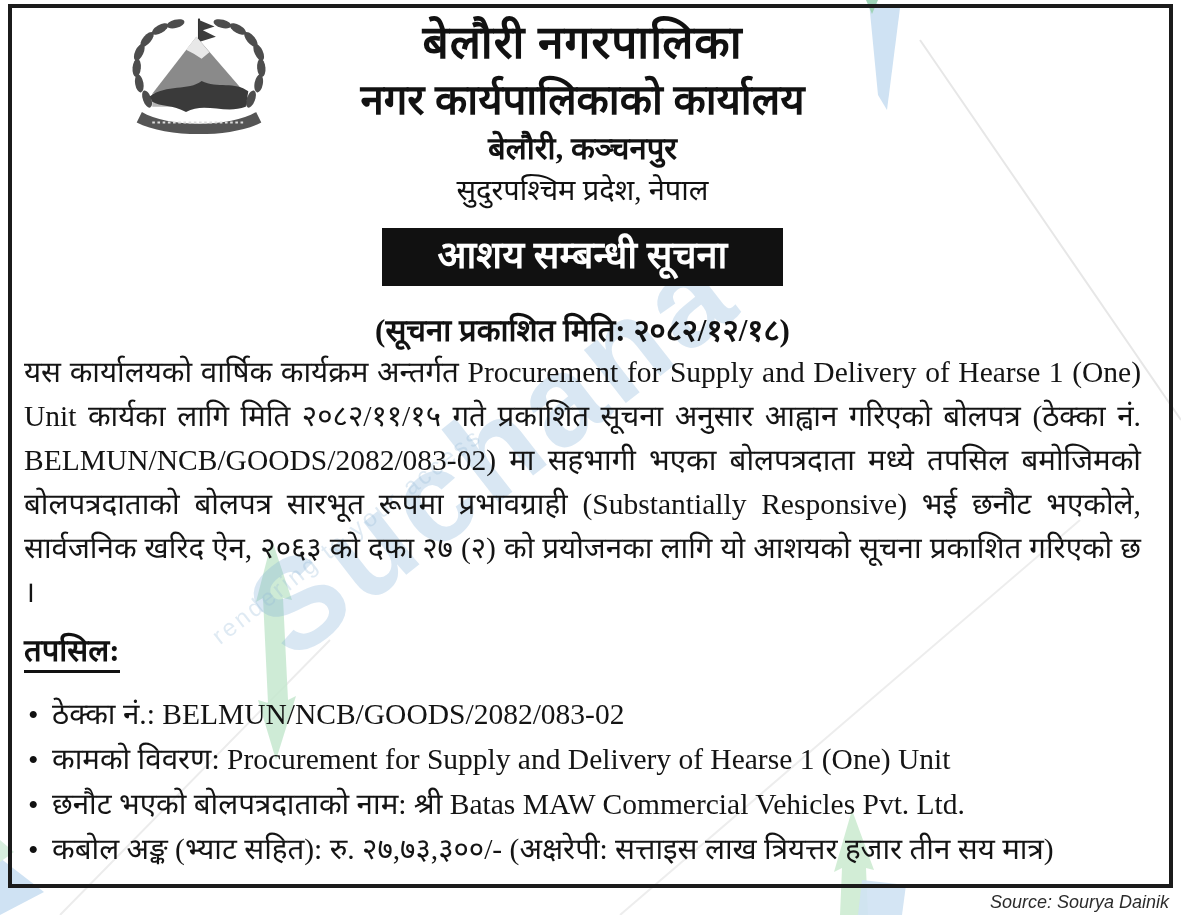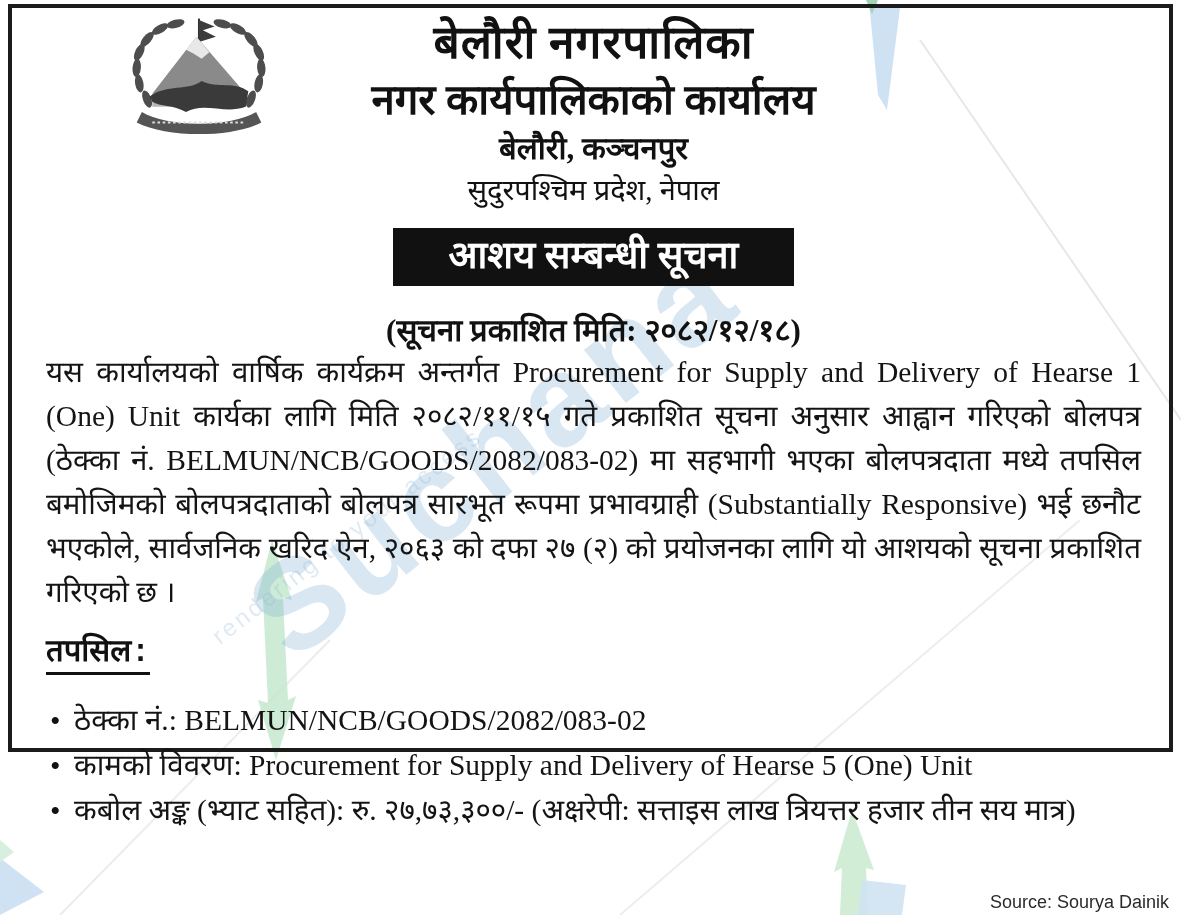--- a/index.html
+++ b/index.html
@@ -40,25 +40,25 @@
     letter-spacing: 3px;
     color: rgba(150, 185, 215, 0.30);
     white-space: nowrap;
     z-index: 1;
   }
 
   
   .notice-box {
     position: absolute;
     left: 8px; top: 4px;
-    width: 1165px; height: 748px;
+    width: 1165px; height: 884px;
     border: 4px solid #1b1b1b;
     background: transparent;
     z-index: 2;
-    padding: 6px 28px 0 34px;
+    padding: 6px 28px 0 12px;
   }
 
   .emblem {
     position: absolute;
     left: 108px; top: 8px;
     width: 158px; height: 122px;
   }
 
   .header { text-align: center; color: #111; }
   .org-name {
@@ -95,44 +95,44 @@
     line-height: 44px;
     color: #141414;
     text-align: justify;
   }
 
   .details-heading {
     margin-top: 14px;
     font-size: 31px;
     font-weight: 700;
     color: #111;
-    font-family: Liberation Mono, monospace;
   }
   .details-heading span { border-bottom: 3px solid #111; padding-bottom: 2px; }
 
-  .details-list { list-style: none; margin-top: 28px; }
+  .details-list { list-style: none; margin-top: 22px; }
   .details-list li {
     position: relative;
     font-size: 29.5px;
     line-height: 45px;
     color: #141414;
     padding-left: 28px;
   }
   .details-list li::before {
     content: "\2022";
     position: absolute;
     left: 4px;
     font-size: 30px;
     color: #111;
   }
 
   .source-line {
     position: absolute;
     right: 12px; bottom: 2px;
     font-size: 18px;
+    font-style: italic;
     color: #2b2b2b;
     font-family: "Liberation Sans", sans-serif;
     z-index: 3;
   }
 </style>
 </head>
 <body>
 
 <div class="page">
 
@@ -212,20 +212,21 @@
     <div class="pub-date">(सूचना प्रकाशित मिति: २०८२/१२/१८)</div>
 
     <div class="body-para">यस कार्यालयको वार्षिक कार्यक्रम अन्तर्गत Procurement for Supply and Delivery of Hearse 1 (One) Unit कार्यका लागि मिति २०८२/११/१५ गते प्रकाशित सूचना अनुसार आह्वान गरिएको बोलपत्र (ठेक्का नं. BELMUN/NCB/GOODS/2082/083-02) मा सहभागी भएका बोलपत्रदाता मध्ये तपसिल बमोजिमको बोलपत्रदाताको बोलपत्र सारभूत रूपमा प्रभावग्राही (Substantially Responsive) भई छनौट भएकोले, सार्वजनिक खरिद ऐन, २०६३ को दफा २७ (२) को प्रयोजनका लागि यो आशयको सूचना प्रकाशित गरिएको छ ।</div>
 
     <div class="details-heading">
       <span>तपसिल:</span>
     </div>
 
     <ul class="details-list">
       <li>ठेक्का नं.: BELMUN/NCB/GOODS/2082/083-02</li>
-      <li>कामको विवरण: Procurement for Supply and Delivery of Hearse 5 (One) Unit</li>
+      <li>कामको विवरण: Procurement for Supply and Delivery of Hearse 1 (One) Unit</li>
+      <li>छनौट भएको बोलपत्रदाताको नाम: श्री Batas MAW Commercial Vehicles Pvt. Ltd.</li>
       <li>कबोल अङ्क (भ्याट सहित): रु. २७,७३,३००/- (अक्षरेपी: सत्ताइस लाख त्रियत्तर हजार तीन सय मात्र)</li>
     </ul>
   </div>
 
   <div class="source-line">Source: Sourya Dainik</div>
 
 </div>
 
 </body></html>

